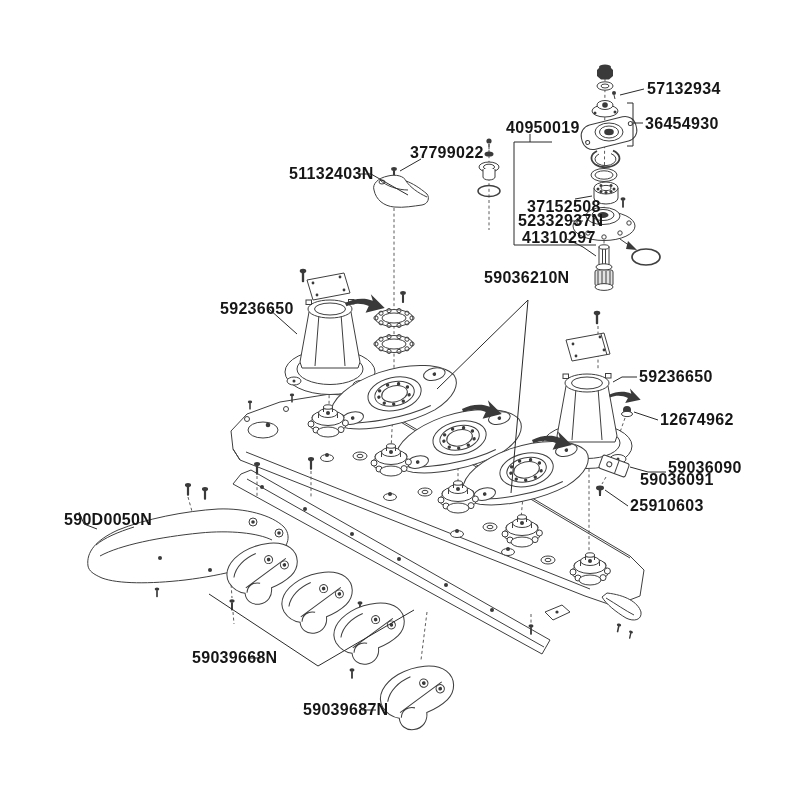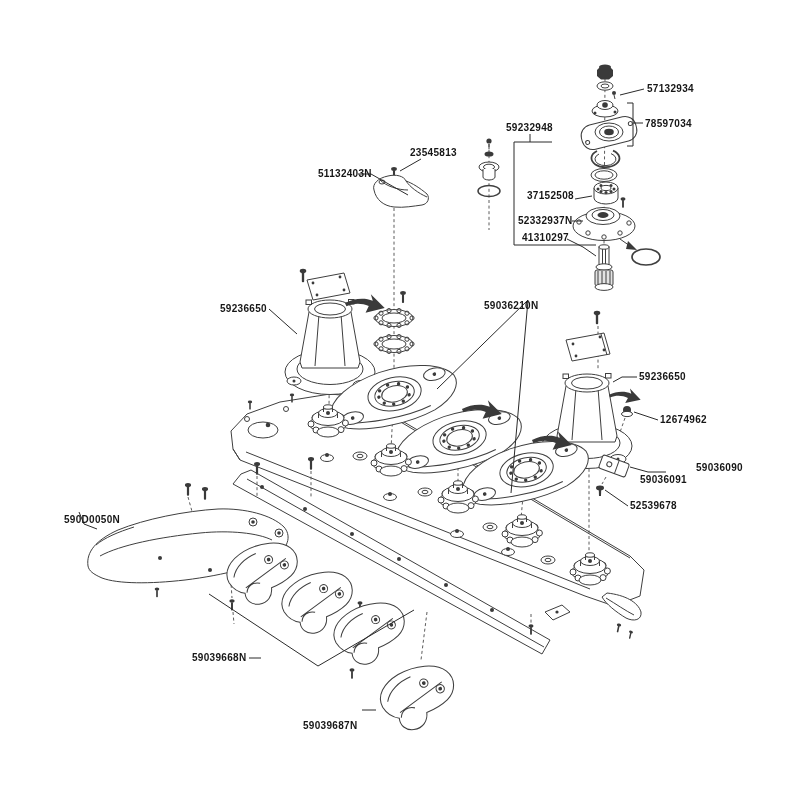--- a/index.html
+++ b/index.html
@@ -1,19 +1,19 @@
 <!DOCTYPE html>
 <html><head>
 <meta charset="utf-8">
 <style>
   html,body{margin:0;padding:0;background:#fff;}
   #stage{position:relative;width:800px;height:800px;background:#ffffff;overflow:hidden;
          font-family:"Liberation Sans", sans-serif;}
   #art{position:absolute;left:0;top:0;}
-  .lbl{position:absolute;font-size:10px;font-weight:bold;color:#161616;
+  .lbl{position:absolute;font-size:16px;font-weight:bold;color:#161616;
        letter-spacing:.3px;white-space:nowrap;line-height:12px;}
   svg .w{fill:#ffffff;stroke:#3f3f3f;stroke-width:1;}
   svg .n{fill:none;stroke:#3f3f3f;stroke-width:1;}
   svg .d{fill:#3a3a3a;stroke:none;}
   svg .dash{fill:none;stroke:#4a4a4a;stroke-width:0.9;stroke-dasharray:3 2.6;}
   svg .ld{fill:none;stroke:#2b2b2b;stroke-width:1;}
 </style>
 </head>
 <body>
 
@@ -395,31 +395,31 @@
     <path d="M658,420 L634,412"></path>
     <path d="M666,472 L648,472 L630,467"></path>
     <path d="M628,506 L605,490"></path>
     <path d="M79,512 L84,524 L97,529"></path>
     <path d="M249,658 L261,658 M209,594 L318,666 L414,610"></path>
     <path d="M362,710 L376,710"></path>
   </g>
 </svg>
 
 <div class="lbl" style="left:647px;top:83px">57132934</div>
-<div class="lbl" style="left:645px;top:118px">78597034</div>
-<div class="lbl" style="left:506px;top:122px">59232948</div>
-<div class="lbl" style="left:410px;top:147px">23545813</div>
-<div class="lbl" style="left:318px;top:168px">51132403N</div>
-<div class="lbl" style="left:527px;top:190px">37152508</div>
+<div class="lbl" style="left:645px;top:118px">36454930</div>
+<div class="lbl" style="left:506px;top:122px">40950019</div>
+<div class="lbl" style="left:410px;top:147px">37799022</div>
+<div class="lbl" style="left:289px;top:168px">51132403N</div>
+<div class="lbl" style="left:527px;top:201px">37152508</div>
 <div class="lbl" style="left:518px;top:215px">52332937N</div>
 <div class="lbl" style="left:522px;top:232px">41310297</div>
-<div class="lbl" style="left:484px;top:300px">59036210N</div>
+<div class="lbl" style="left:484px;top:272px">59036210N</div>
 <div class="lbl" style="left:220px;top:303px">59236650</div>
 <div class="lbl" style="left:639px;top:371px">59236650</div>
 <div class="lbl" style="left:660px;top:414px">12674962</div>
-<div class="lbl" style="left:696px;top:462px">59036090</div>
+<div class="lbl" style="left:668px;top:462px">59036090</div>
 <div class="lbl" style="left:640px;top:474px">59036091</div>
-<div class="lbl" style="left:630px;top:500px">52539678</div>
+<div class="lbl" style="left:630px;top:500px">25910603</div>
 <div class="lbl" style="left:64px;top:514px">590D0050N</div>
 <div class="lbl" style="left:192px;top:652px">59039668N</div>
-<div class="lbl" style="left:303px;top:720px">59039687N</div>
+<div class="lbl" style="left:303px;top:704px">59039687N</div>
 
 </div>
 
 </body></html>

